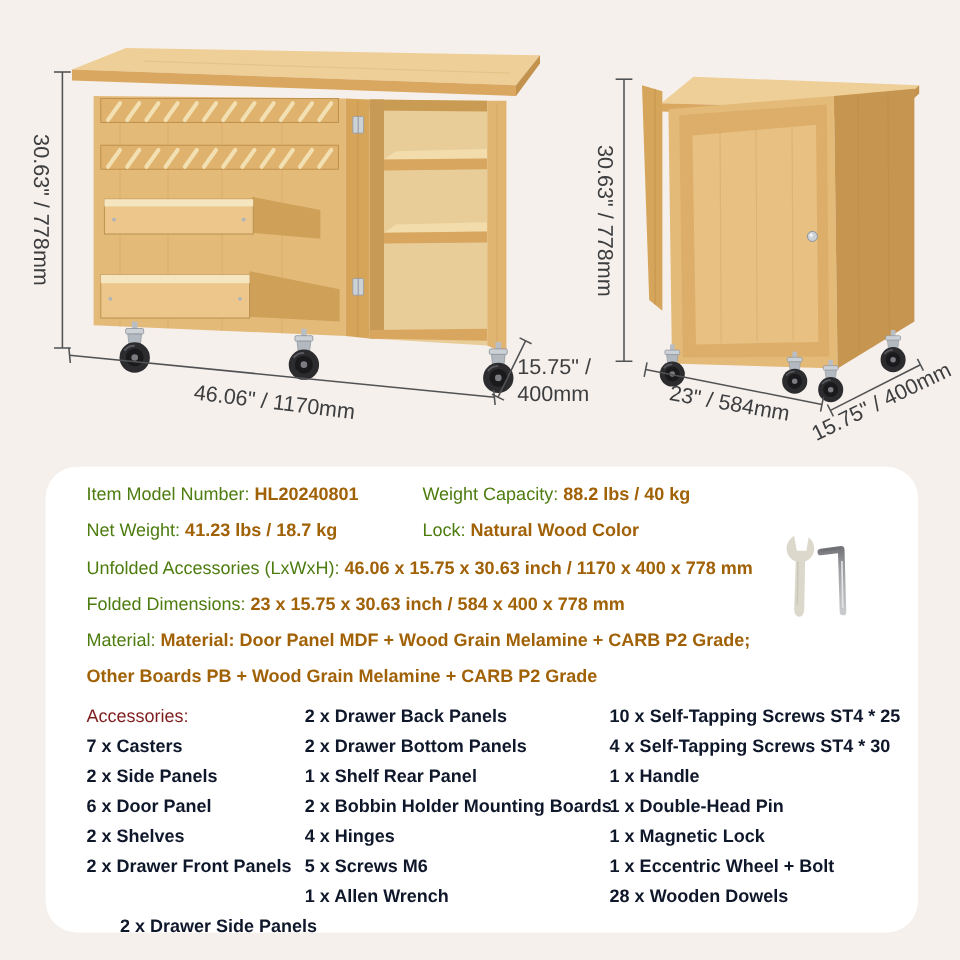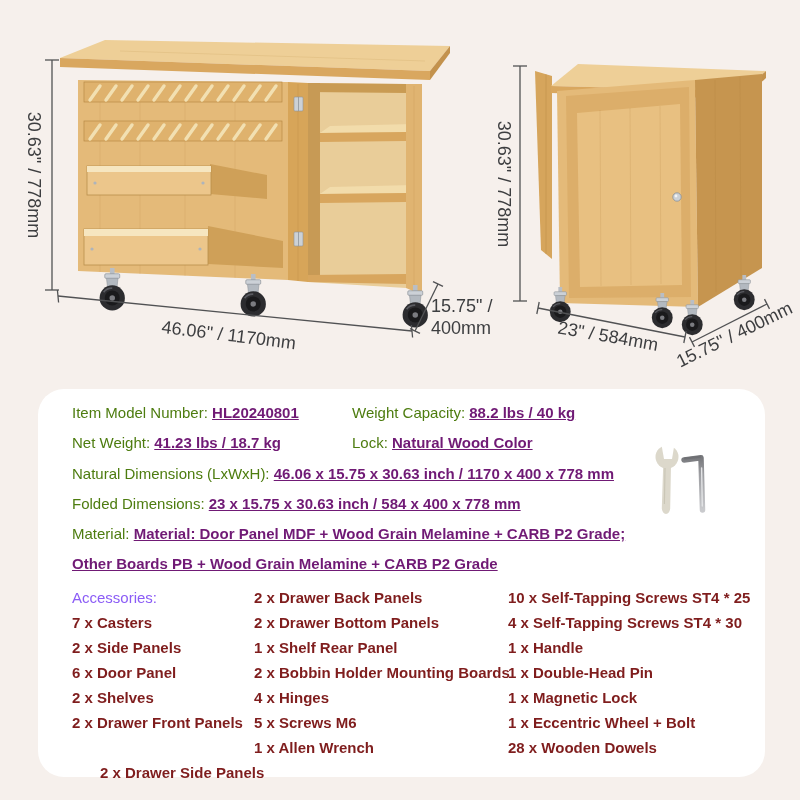--- a/index.html
+++ b/index.html
@@ -9,23 +9,23 @@
     font-family:"Liberation Sans", sans-serif;
   }
   svg{display:block;}
   .dim-text{font-size:18px;fill:#3d3e40;font-family:"Liberation Sans",sans-serif;}
   #spec-panel{
     position:absolute;left:38px;top:389px;width:727px;height:388px;
     background:#ffffff;border-radius:26px;
   }
   .spec-row{position:absolute;font-size:15px;color:#56575b;white-space:nowrap;}
   .spec-label{color:#4d7c0f;font-weight:400;}
-  .spec-value{color:#701a75;font-weight:700;text-decoration:underline;}
-  .acc-item{position:absolute;font-size:15px;font-weight:700;color:#7f1d1d;white-space:nowrap;}
-  .acc-title{font-weight:400;color:#8b5cf6;}
+  .spec-value{color:#a16207;font-weight:700;}
+  .acc-item{position:absolute;font-size:15px;font-weight:700;color:#0f172a;white-space:nowrap;}
+  .acc-title{font-weight:400;color:#7f1d1d;}
   #tools-icon{position:absolute;left:645px;top:438px;}
 </style>
 </head>
 <body>
 
 <svg width="800" height="386" viewBox="0 0 800 386">
   <defs>
     <linearGradient id="metalGrad" x1="0" y1="0" x2="0" y2="1">
       <stop offset="0" stop-color="#77787c"></stop>
       <stop offset="0.35" stop-color="#a9aaae"></stop>
@@ -208,21 +208,21 @@
 <div class="spec-row" style="left:352px;top:404px;">
   <span class="spec-label">Weight Capacity: </span><span class="spec-value">88.2 lbs / 40 kg</span>
 </div>
 <div class="spec-row" style="left:72px;top:434px;">
   <span class="spec-label">Net Weight: </span><span class="spec-value">41.23 lbs / 18.7 kg</span>
 </div>
 <div class="spec-row" style="left:352px;top:434px;">
   <span class="spec-label">Lock: </span><span class="spec-value">Natural Wood Color</span>
 </div>
 <div class="spec-row" style="left:72px;top:465px;">
-  <span class="spec-label">Natural Dimensions (LxWxH): </span><span class="spec-value">46.06 x 15.75 x 30.63 inch / 1170 x 400 x 778 mm</span>
+  <span class="spec-label">Unfolded Accessories (LxWxH): </span><span class="spec-value">46.06 x 15.75 x 30.63 inch / 1170 x 400 x 778 mm</span>
 </div>
 <div class="spec-row" style="left:72px;top:495px;">
   <span class="spec-label">Folded Dimensions: </span><span class="spec-value">23 x 15.75 x 30.63 inch / 584 x 400 x 778 mm</span>
 </div>
 <div class="spec-row" style="left:72px;top:525px;">
   <span class="spec-label">Material: </span><span class="spec-value">Material: Door Panel MDF + Wood Grain Melamine + CARB P2 Grade;</span>
 </div>
 <div class="spec-row" style="left:72px;top:555px;">
   <span class="spec-value">Other Boards PB + Wood Grain Melamine + CARB P2 Grade</span>
 </div>

